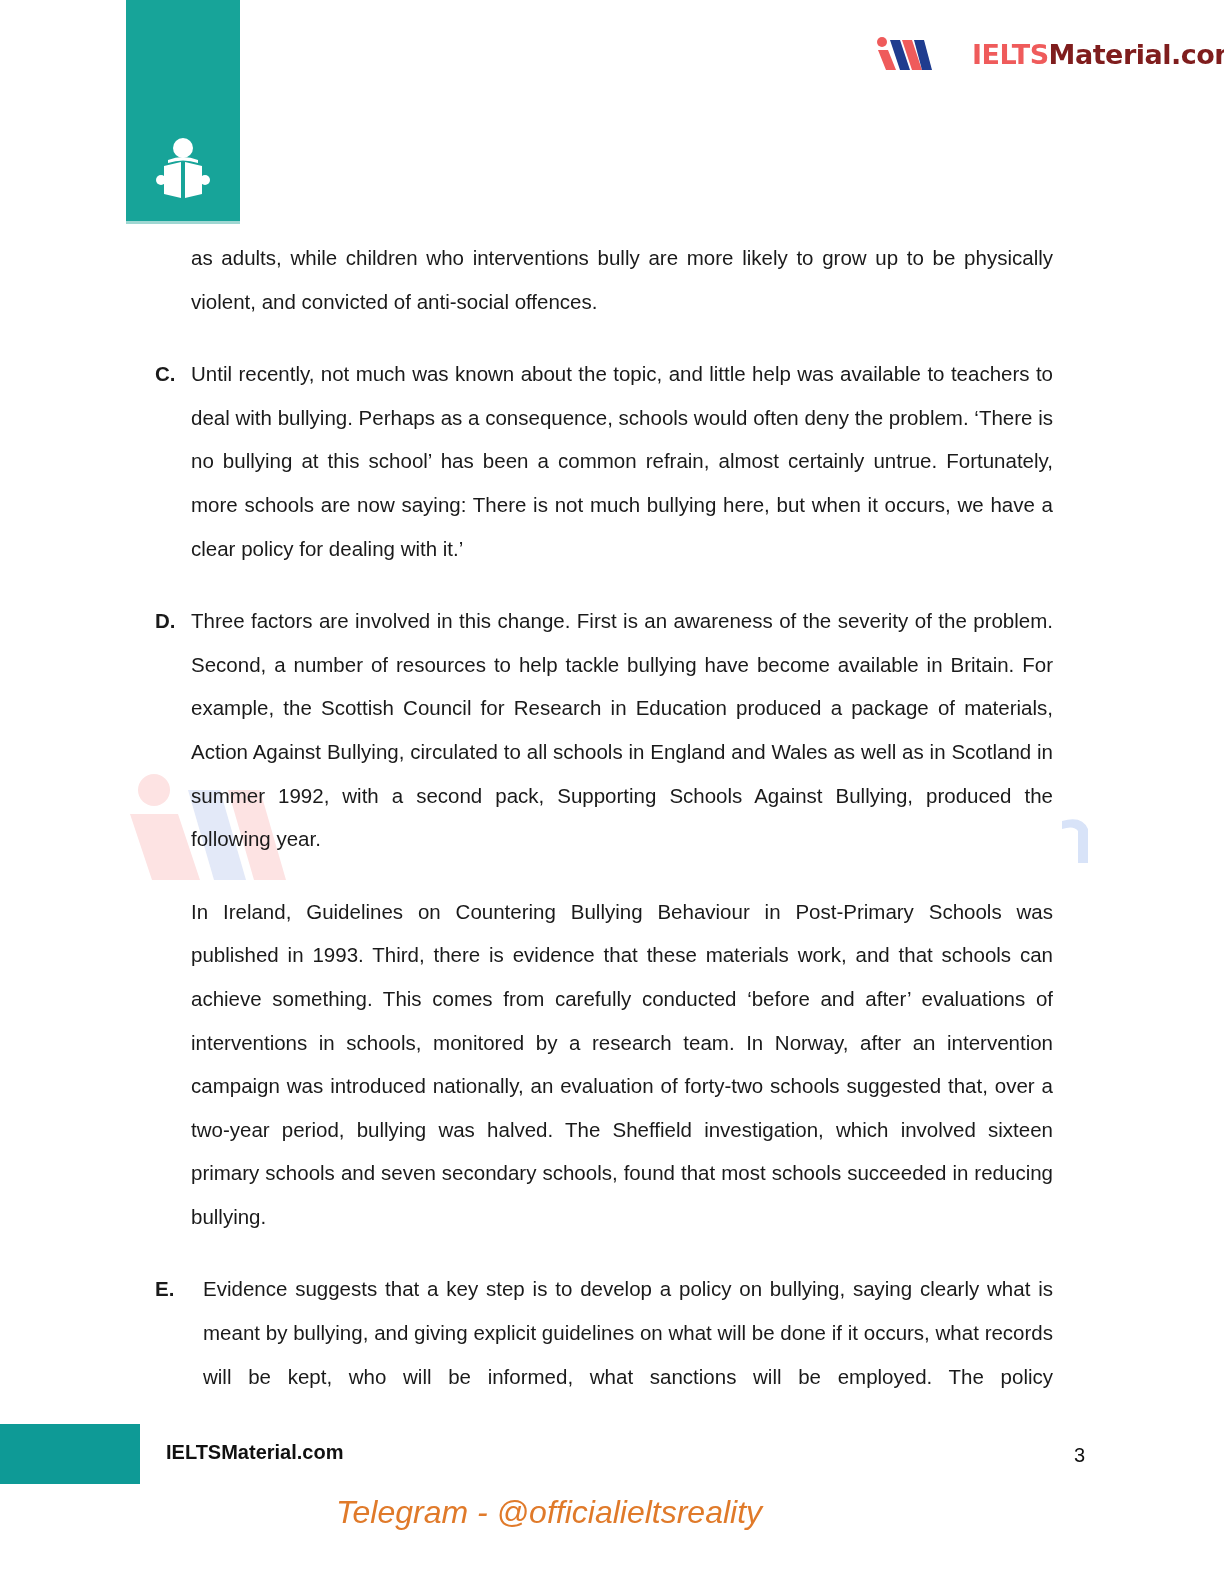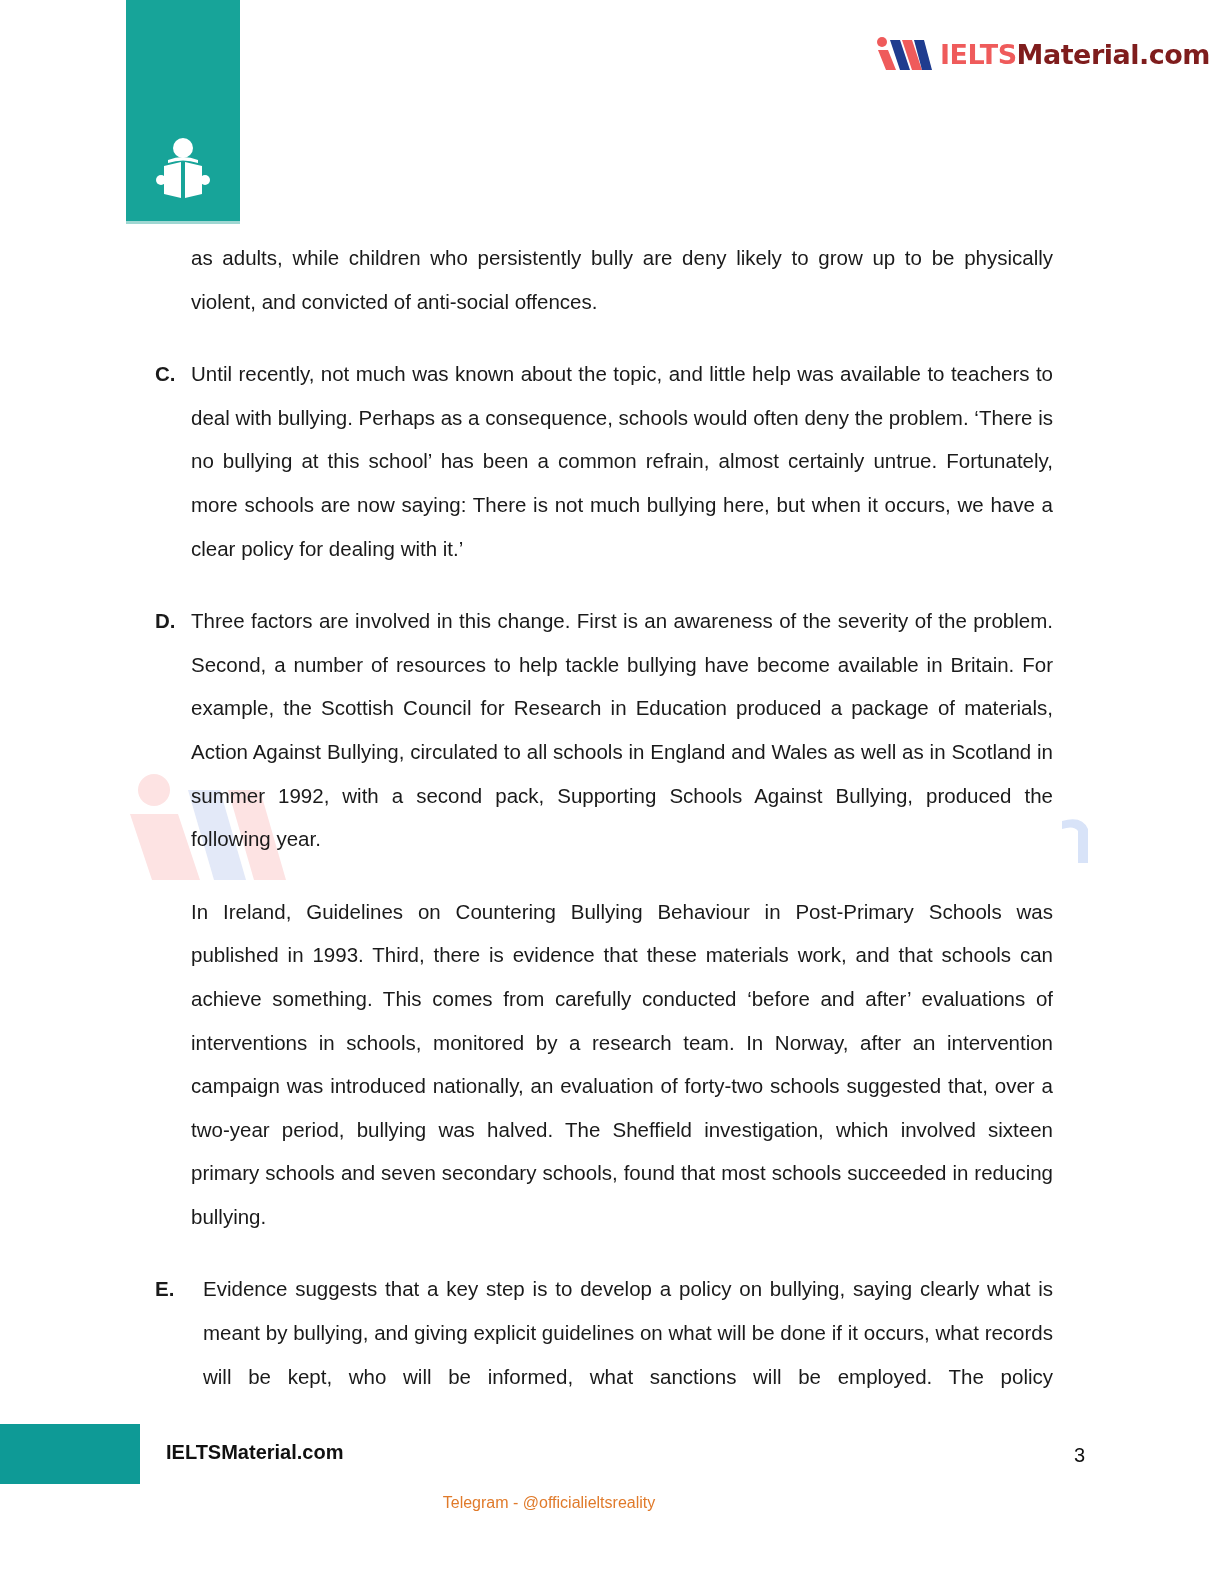--- a/index.html
+++ b/index.html
@@ -6,40 +6,40 @@
     body { width: 1224px; height: 1584px; position: relative; overflow: hidden;
            font-family: "Liberation Sans", sans-serif; color: #1a1a1a; }
 
     .header-band { position: absolute; left: 126px; top: 0; width: 114px; height: 224px;
                    background: #17a499; border-bottom: 3px solid #9fd7d2; box-sizing: border-box; }
     .reader-icon { position: absolute; left: 154px; top: 136px; width: 58px; height: 66px; }
 
     .brand-logo { position: absolute; left: 876px; top: 34px; height: 40px; display: flex; align-items: center; }
     .brand-mark { width: 58px; height: 36px; margin-right: 6px; }
     .brand-text { font-family: "DejaVu Sans", sans-serif; font-weight: bold; font-size: 27px; letter-spacing: -0.5px; }
-    .brand-ielts { color: #ef5b5b; }
+    .brand-ielts { color: #ef5b5b; margin-left: 32px; }
     .brand-material { color: #7f1d1d; }
 
     .watermark { position: absolute; pointer-events: none; }
     .wm-left { left: 128px; top: 770px; width: 190px; height: 110px; }
     .wm-right { left: 1062px; top: 815px; width: 30px; height: 48px; }
 
     .content { position: absolute; left: 155px; top: 236px; width: 898px;
                font-family: "Liberation Sans", sans-serif; font-size: 20.5px; line-height: 43.6px; }
     .para { position: relative; padding-left: 36px; text-align: justify; margin: 0; }
     .para.gap { margin-top: 29px; }
     .para-letter { position: absolute; left: 0; top: 0; font-weight: bold; }
     .para-text { display: block; }
     .para.last-line-fill .para-text { text-align-last: justify; margin-left: 12px; }
 
     .footer-band { position: absolute; left: 0; top: 1424px; width: 140px; height: 60px; background: #0e9a96; }
     .footer-site { position: absolute; left: 166px; top: 1441px; font-weight: bold; font-size: 20px; color: #111; }
     .page-number { position: absolute; left: 1074px; top: 1444px; font-size: 20px; color: #111; }
     .telegram { position: absolute; left: 0; width: 1098px; top: 1494px; text-align: center;
-                font-size: 16px; color: #e07a2a; }
+                font-size: 32px; color: #e07a2a; font-style: italic; }
   </style>
 </head>
 <body>
 
 <div class="header-band"></div>
 <svg class="reader-icon" viewBox="0 0 58 66">
   <circle cx="29" cy="12" r="10" fill="#ffffff"></circle>
   <path d="M10 30 L27 26 L27 62 L10 58 Z" fill="#ffffff"></path>
   <path d="M48 30 L31 26 L31 62 L48 58 Z" fill="#ffffff"></path>
   <path d="M14 24 Q29 18 44 24 L44 27 Q29 22 14 27 Z" fill="#ffffff"></path>
@@ -63,21 +63,21 @@
   <path d="M2 44 L50 44 L72 110 L24 110 Z" fill="#fde3e3"></path>
   <path d="M60 20 L92 20 L118 110 L86 110 Z" fill="#e3e9f8"></path>
   <path d="M100 20 L132 20 L158 110 L126 110 Z" fill="#fde3e3"></path>
 </svg>
 <svg class="watermark wm-right" viewBox="0 0 30 48">
   <path d="M0 6 Q20 0 26 14 L26 48 L16 48 L16 16 Q12 10 0 14 Z" fill="#d8e3f8"></path>
 </svg>
 
 <div class="content">
   <p class="para last-line-fill-none">
-    <span class="para-text">as adults, while children who persistently bully are deny likely to grow up to be physically violent, and convicted of anti-social offences.</span>
+    <span class="para-text">as adults, while children who interventions bully are more likely to grow up to be physically violent, and convicted of anti-social offences.</span>
   </p>
 
   <p class="para gap">
     <span class="para-letter">C.</span>
     <span class="para-text">Until recently, not much was known about the topic, and little help was available to teachers to deal with bullying. Perhaps as a consequence, schools would often deny the problem. ‘There is no bullying at this school’ has been a common refrain, almost certainly untrue. Fortunately, more schools are now saying: There is not much bullying here, but when it occurs, we have a clear policy for dealing with it.’</span>
   </p>
 
   <p class="para gap">
     <span class="para-letter">D.</span>
     <span class="para-text">Three factors are involved in this change. First is an awareness of the severity of the problem. Second, a number of resources to help tackle bullying have become available in Britain. For example, the Scottish Council for Research in Education produced a package of materials, Action Against Bullying, circulated to all schools in England and Wales as well as in Scotland in summer 1992, with a second pack, Supporting Schools Against Bullying, produced the following year.</span>

